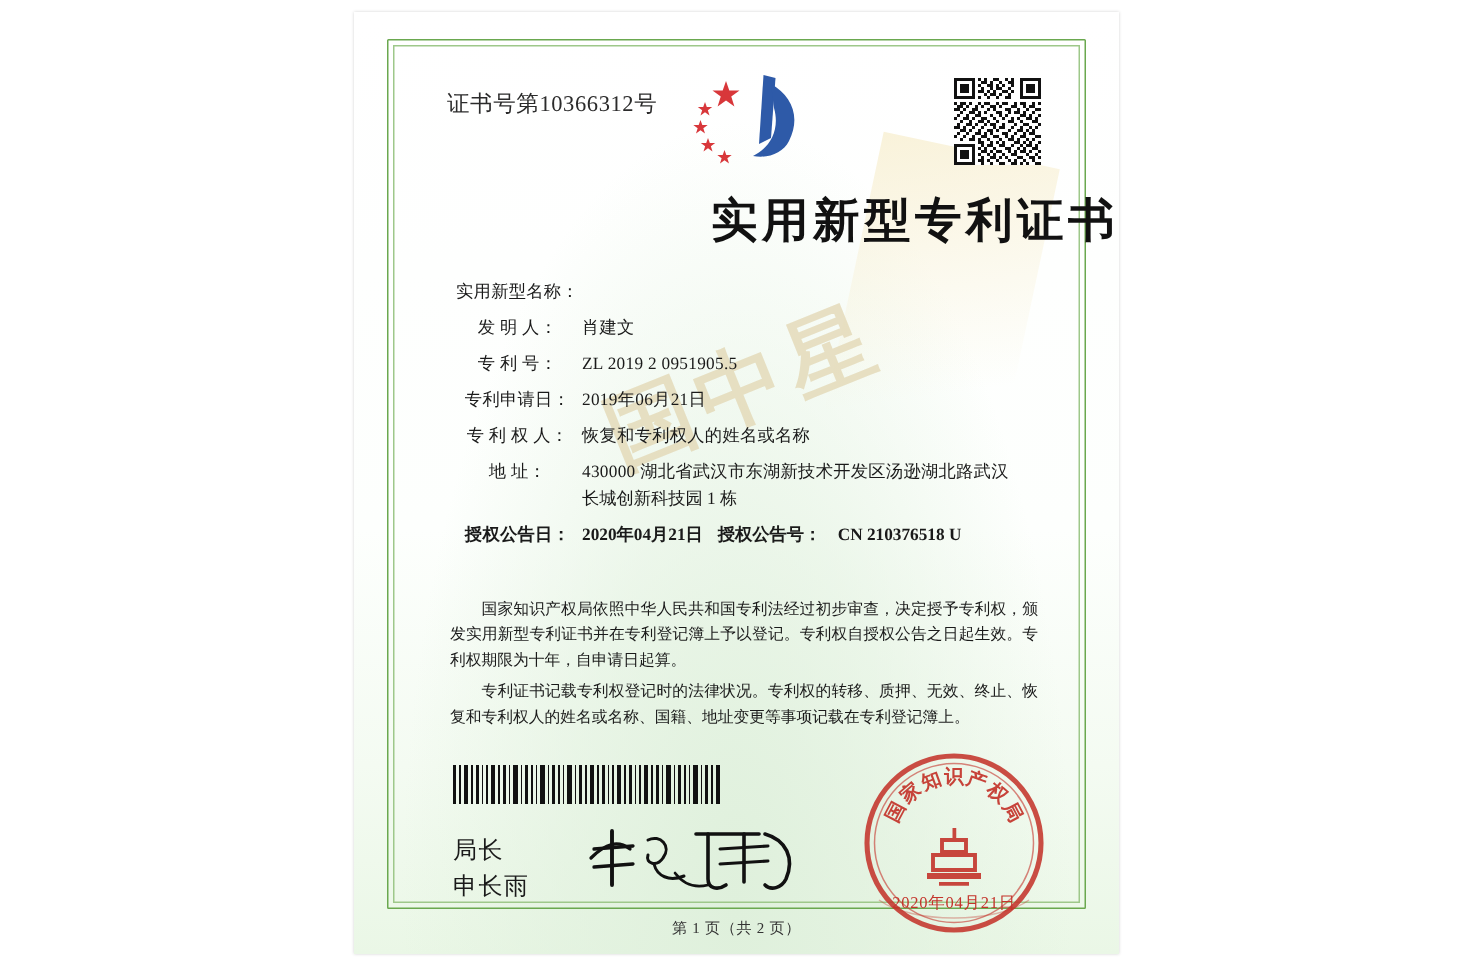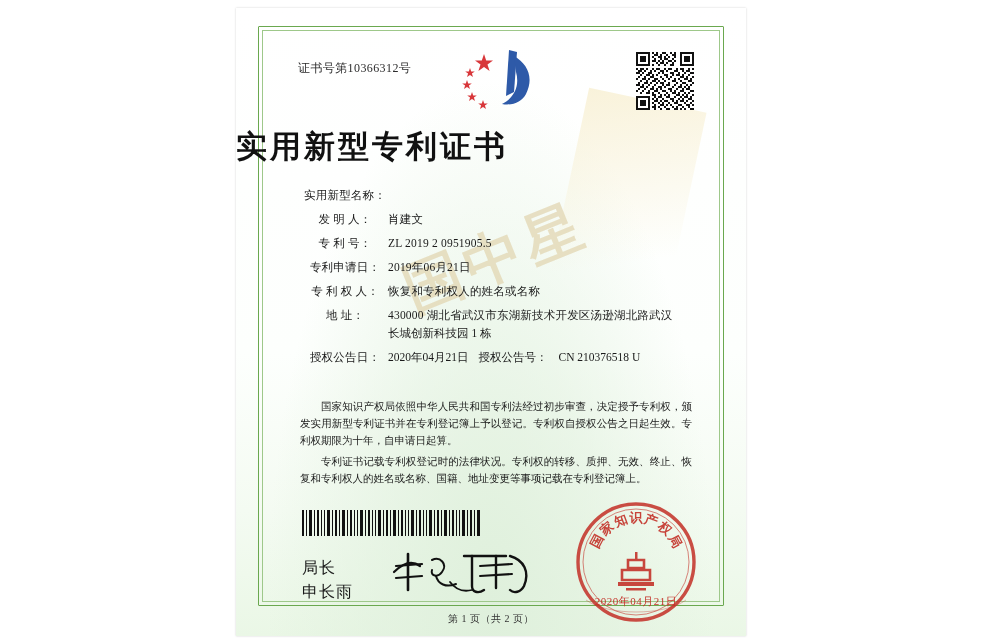--- a/index.html
+++ b/index.html
@@ -76,21 +76,21 @@
     background: linear-gradient(160deg, rgba(247,238,206,0.75), rgba(247,238,206,0) 75%);
     transform: rotate(12deg);
     pointer-events: none;
   }
 
   
   .cert-no {
     position: absolute;
     left: 62px;
     top: 52px;
-    font-size: 12px;
+    font-size: 15px;
     color: #2b2b2b;
     letter-spacing: 0.4px;
   }
   .qr {
     position: absolute;
     right: 52px;
     top: 44px;
     width: 58px;
     height: 58px;
   }
@@ -99,21 +99,21 @@
     left: 218px;
     top: 38px;
     width: 92px;
     height: 72px;
   }
   .title {
     position: absolute;
     left: 0;
     right: 0;
     top: 118px;
-    text-align: left;
+    text-align: right;
     font-size: 31px;
     font-weight: bold;
     letter-spacing: 3px;
     color: #111;
     font-family: "Liberation Serif", serif;
   }
 
   
   .fields {
     position: absolute;
@@ -143,20 +143,21 @@
   }
   .fvalue2 {
     margin-left: 86px;
     margin-top: -6px;
     margin-bottom: 8.5px;
     font-size: 11.5px;
   }
   .frow-split {
     display: flex;
     margin-bottom: 8.5px;
+    font-weight: bold;
   }
   .split-right-label {
     margin-left: 10px;
     width: 80px;
     flex: 0 0 80px;
   }
 
   
   .paras {
     position: absolute;

